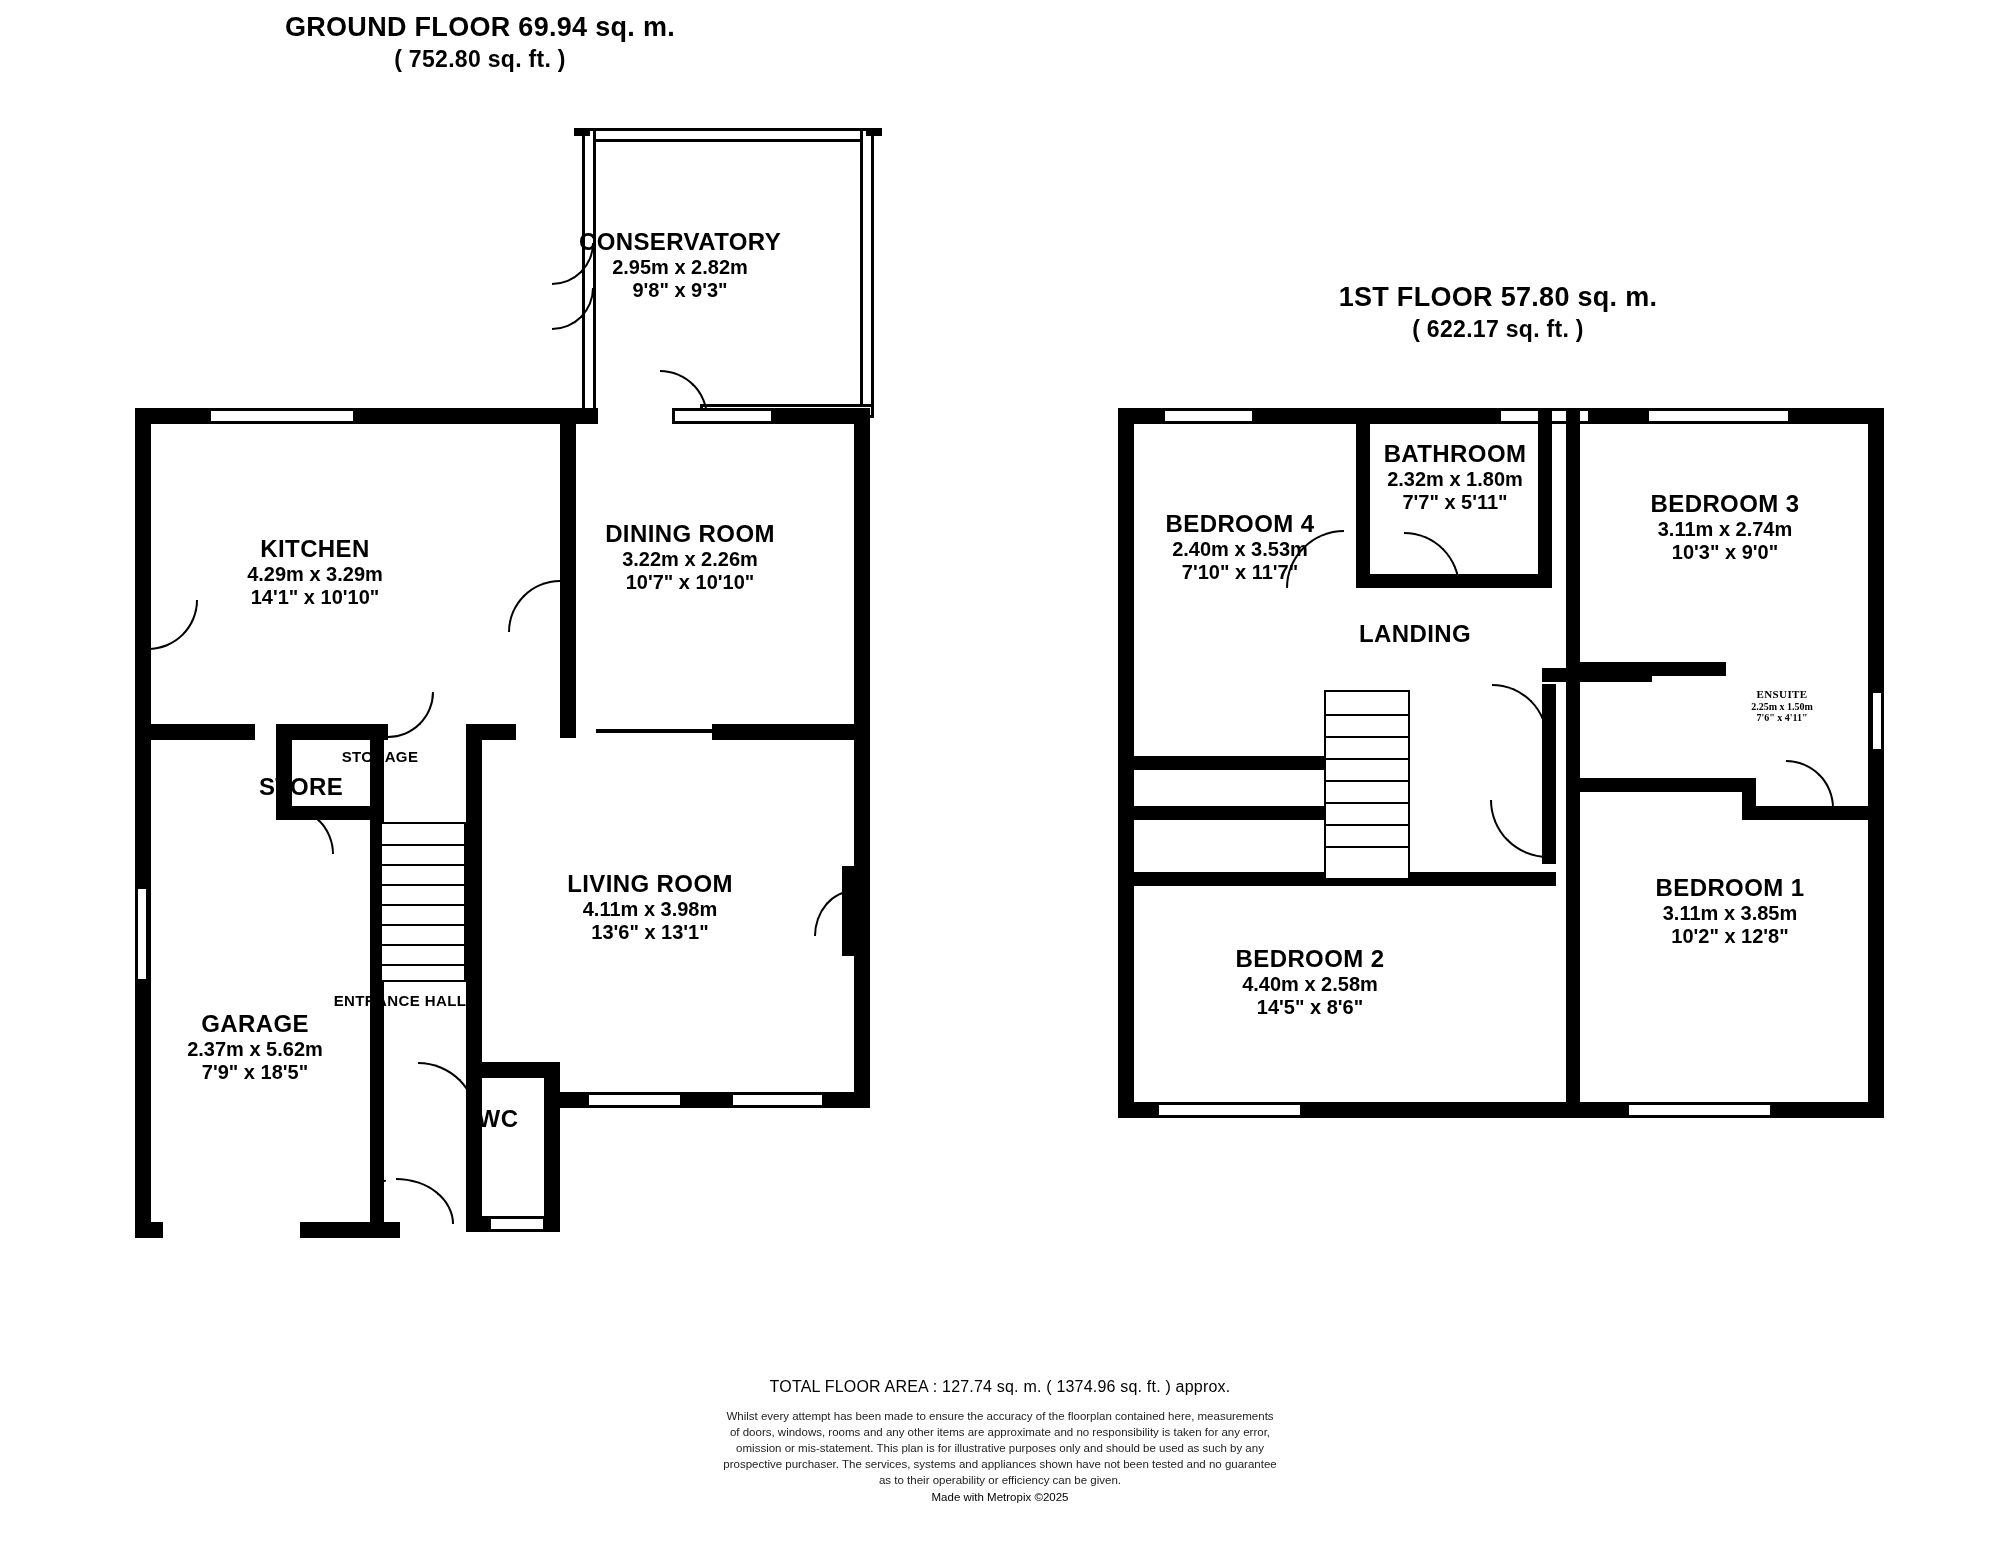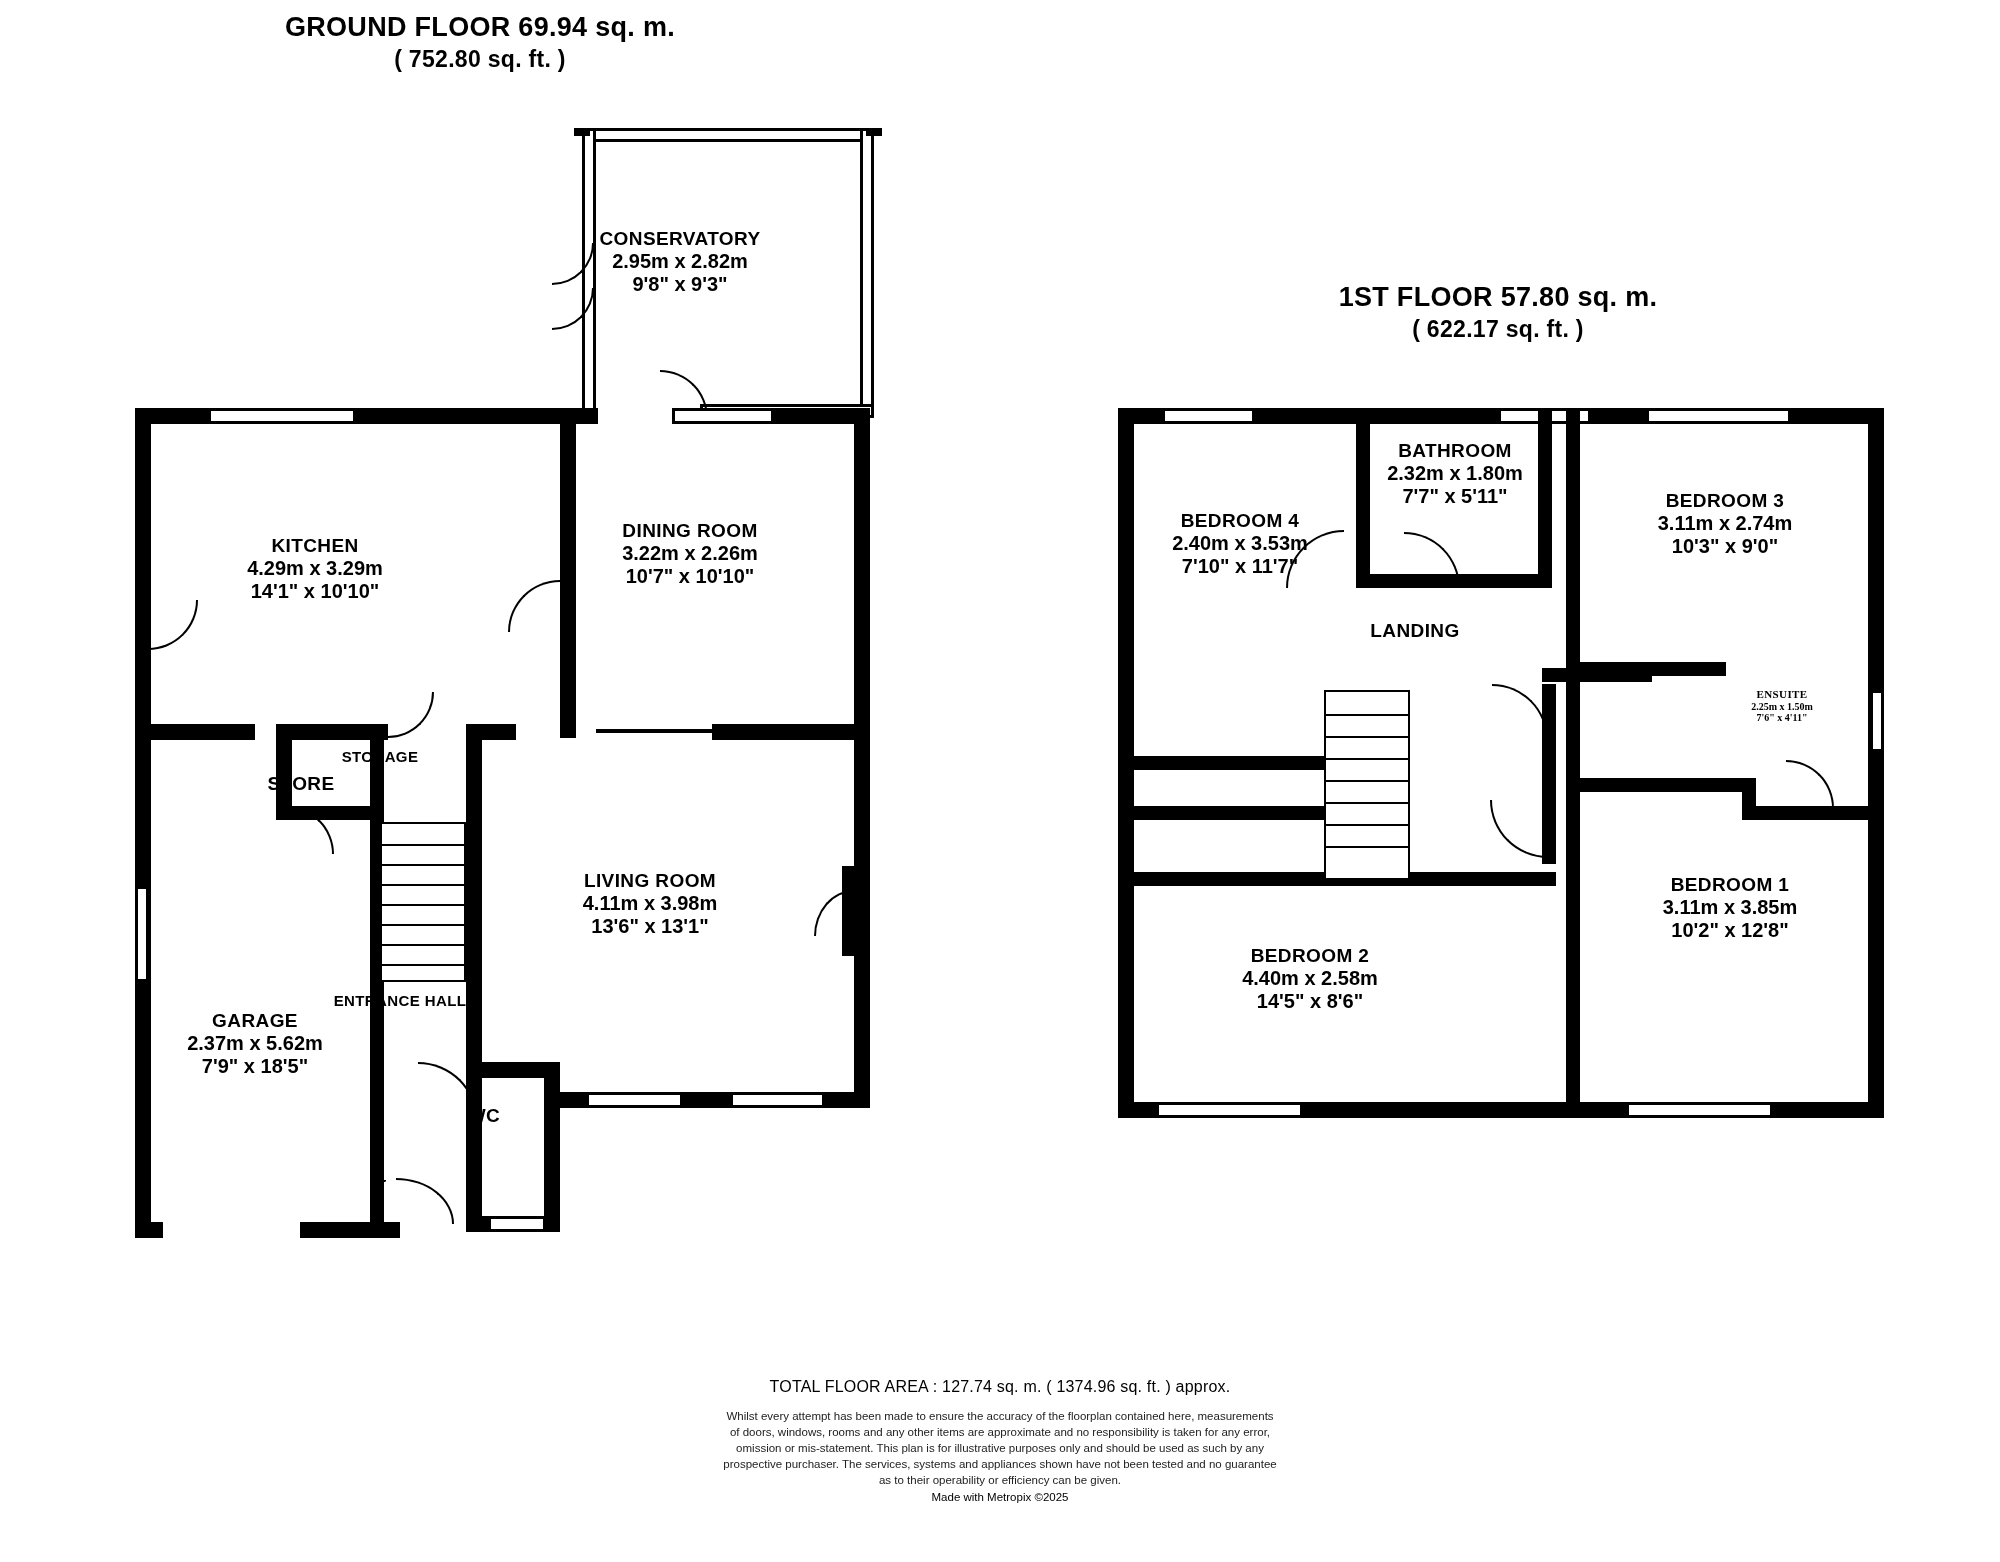--- a/index.html
+++ b/index.html
@@ -48,21 +48,21 @@
     background: #ffffff;
     border: 3px solid #000000;
     box-sizing: border-box;
   }
   .room-label {
     position: absolute;
     text-align: center;
     font-weight: bold;
     line-height: 1.16;
   }
-  .room-label .nm { font-size: 19px; letter-spacing: 0.4px; }
+  .room-label .nm { font-size: 24px; letter-spacing: 0.4px; }
   .room-label .dm { font-size: 20px; }
   .room-label.small .nm { font-size: 15px; }
   .room-label.tiny .nm { font-size: 11px; }
   .room-label.tiny .dm { font-size: 10px; }
 
   
   .door {
     position: absolute;
     border: 2px solid #000000;
     box-sizing: border-box;
@@ -239,21 +239,21 @@
     </div>
 
     <div class="room-label small" style="left:310px; top:748px; width:140px;">
       <div class="nm">STORAGE</div>
     </div>
 
     <div class="room-label small" style="left:300px; top:992px; width:200px;">
       <div class="nm">ENTRANCE HALL</div>
     </div>
 
-    <div class="room-label" style="left:424px; top:1105px; width:120px;">
+    <div class="room-label" style="left:438px; top:1105px; width:120px;">
       <div class="nm">WC</div>
     </div>
   </div>
 
   <div>
 
     <div class="wall" style="left:1118px; top:408px; width:48px; height:16px;"></div>
     <div class="win" style="left:1162px; top:408px; width:94px; height:16px;"></div>
     <div class="wall" style="left:1252px; top:408px; width:250px; height:16px;"></div>
     <div class="win" style="left:1498px; top:408px; width:94px; height:16px;"></div>

